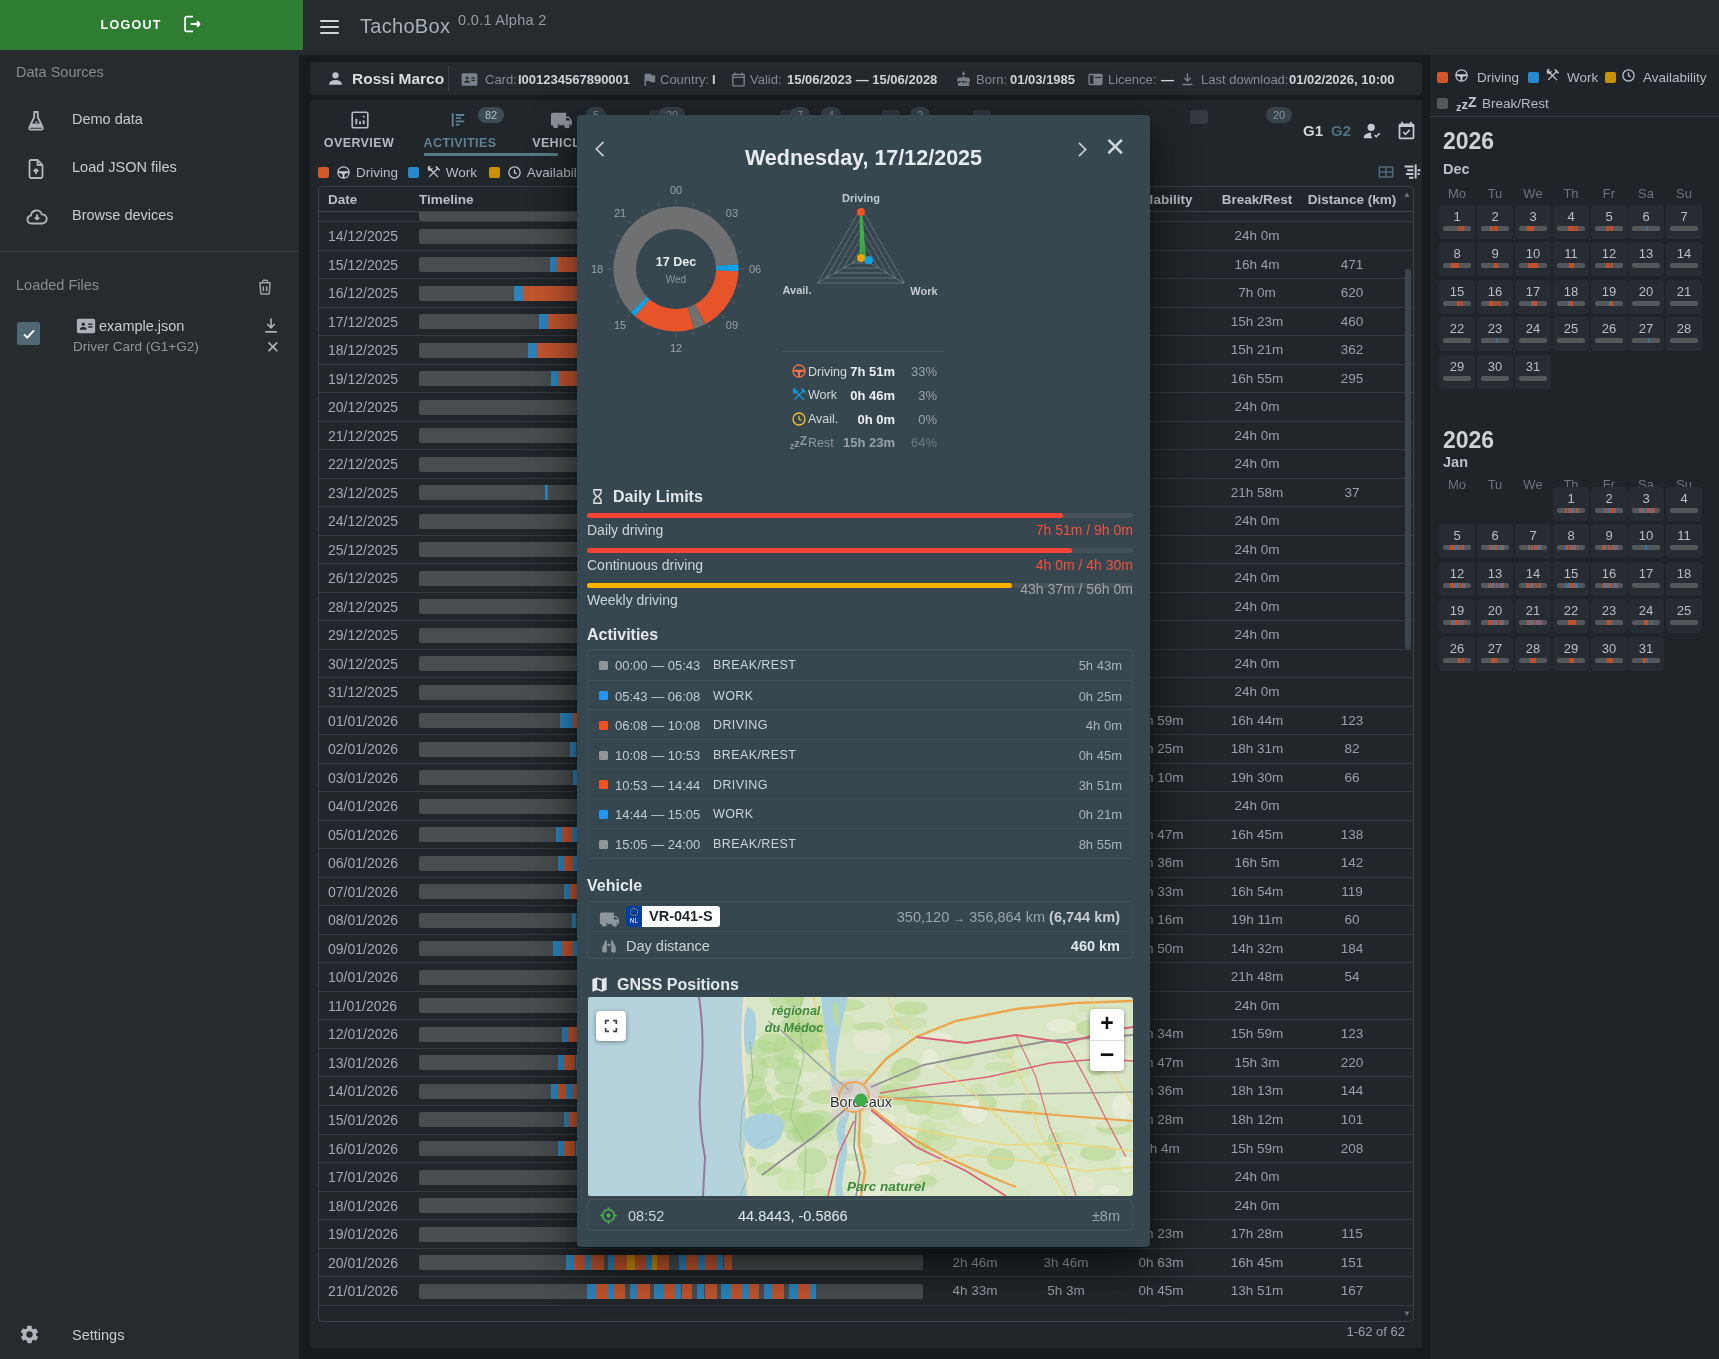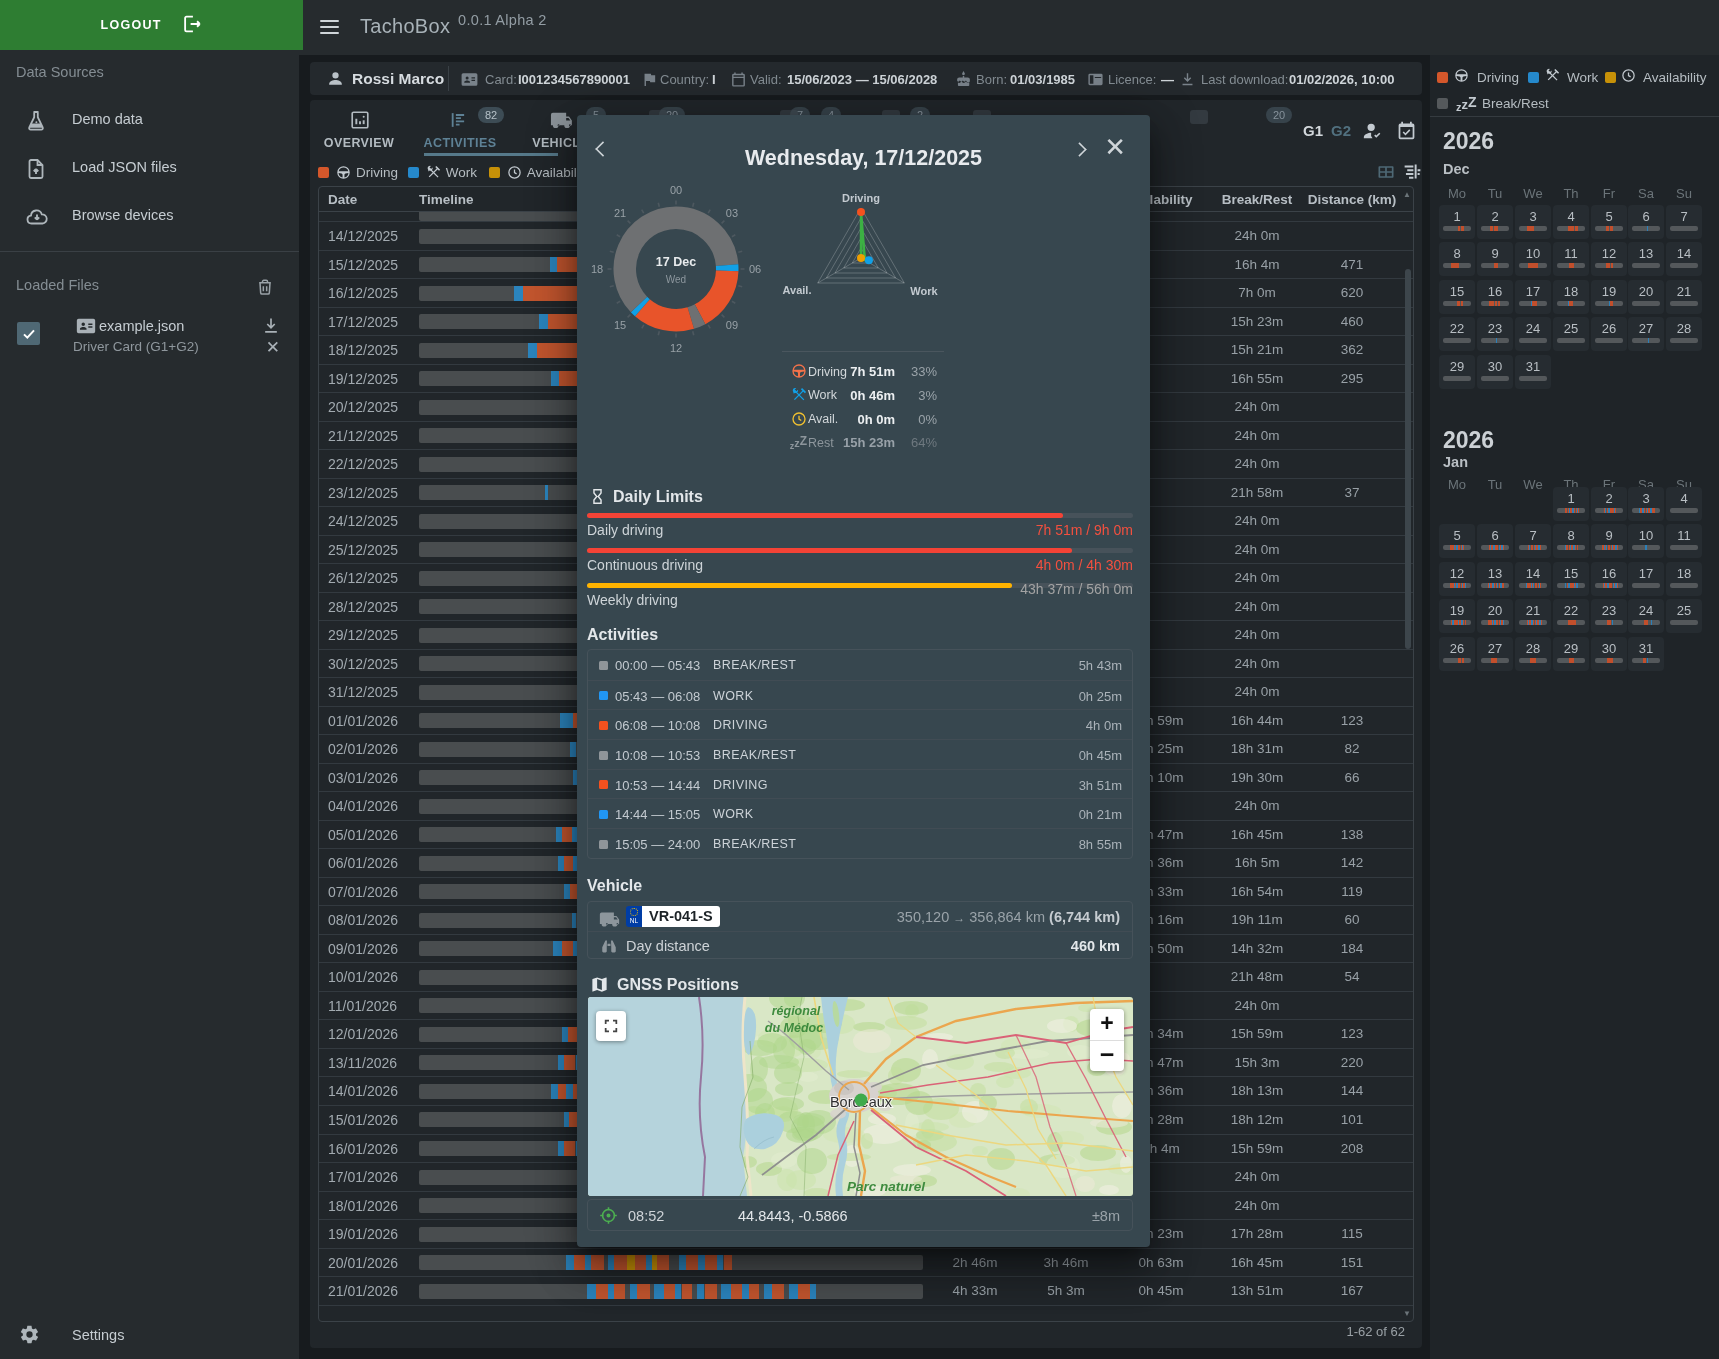--- a/index.html
+++ b/index.html
@@ -605,21 +605,21 @@
             <div class="seg" style="left:285.6px;width:6.3px;background:#2b84bd"></div>
             <div class="seg" style="left:291.9px;width:9.4px;background:#c2552e"></div>
           </div>
           <div class="rv" style="left:656px">2h 43m</div>
           <div class="rv" style="left:747px">4h 44m</div>
           <div class="rv" style="left:842px">0h 34m</div>
           <div class="rv" style="left:938px">15h 59m</div>
           <div class="rv" style="left:1033px">123</div>
         </div>
         <div class="row" style="">
-          <div class="rdate">13/11/2026</div>
+          <div class="rdate">13/01/2026</div>
           <div class="rbar">
             <div class="seg" style="left:138.6px;width:6.3px;background:#2b84bd"></div>
             <div class="seg" style="left:144.9px;width:11.5px;background:#c2552e"></div>
             <div class="seg" style="left:156.5px;width:5.2px;background:#2b84bd"></div>
             <div class="seg" style="left:161.7px;width:10.5px;background:#c2552e"></div>
             <div class="seg" style="left:176.4px;width:11.6px;background:#c2552e"></div>
             <div class="seg" style="left:187.9px;width:5.2px;background:#2b84bd"></div>
             <div class="seg" style="left:193.2px;width:10.5px;background:#c2552e"></div>
             <div class="seg" style="left:207.9px;width:11.6px;background:#c2552e"></div>
             <div class="seg" style="left:219.4px;width:5.2px;background:#2b84bd"></div>

